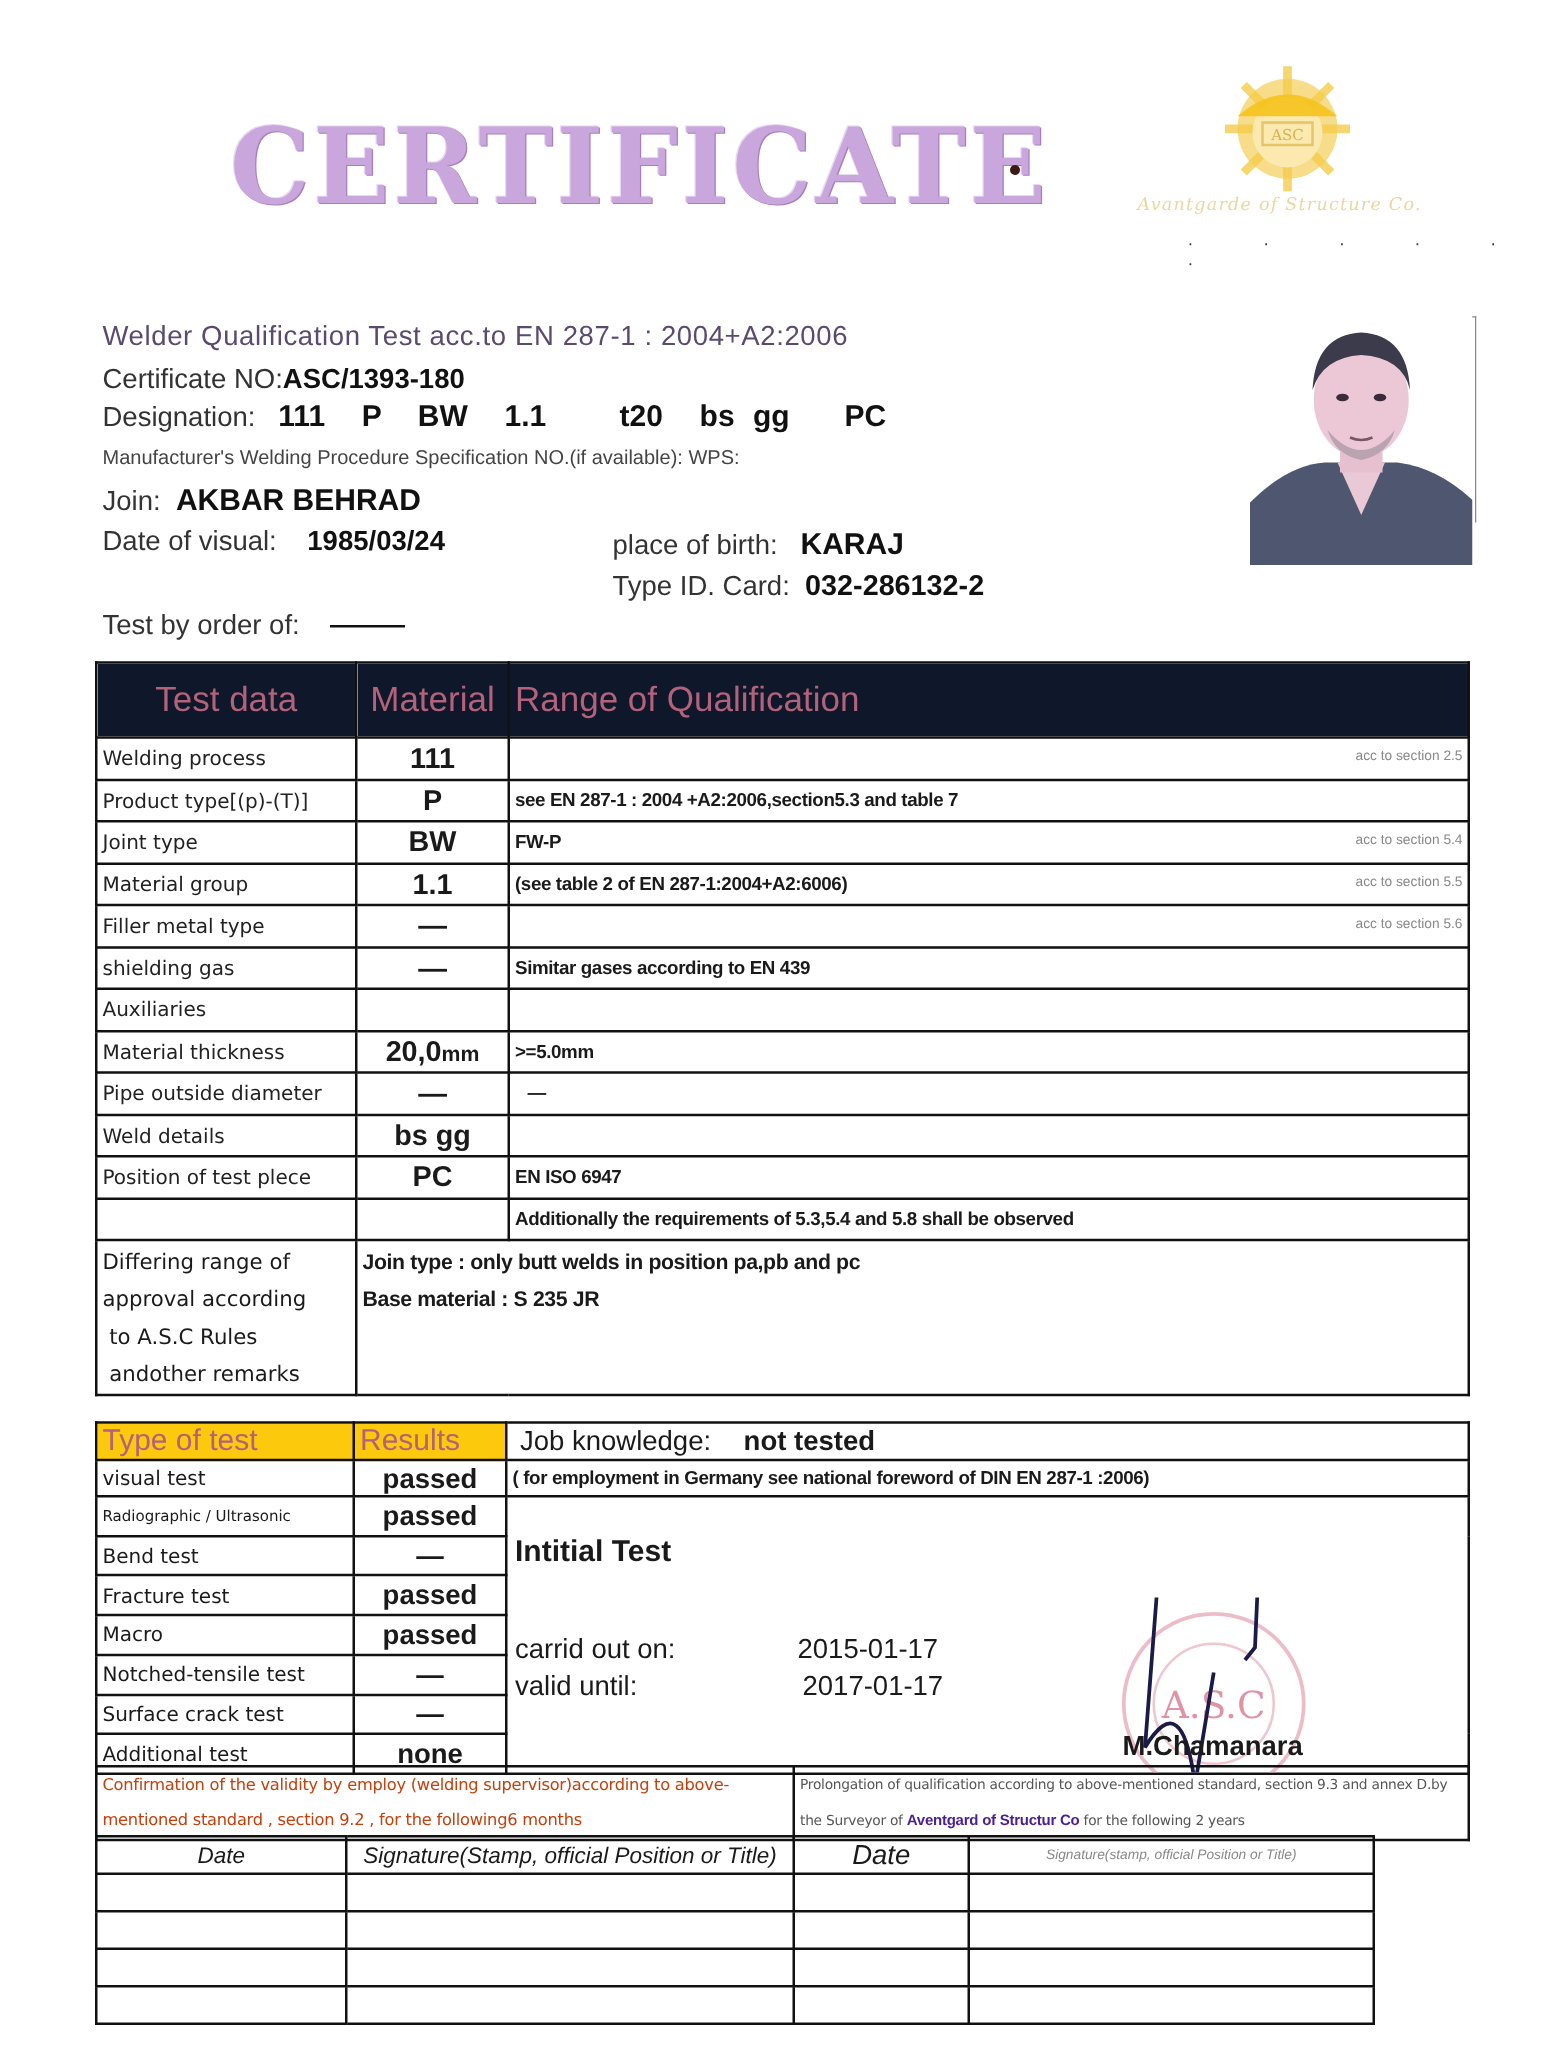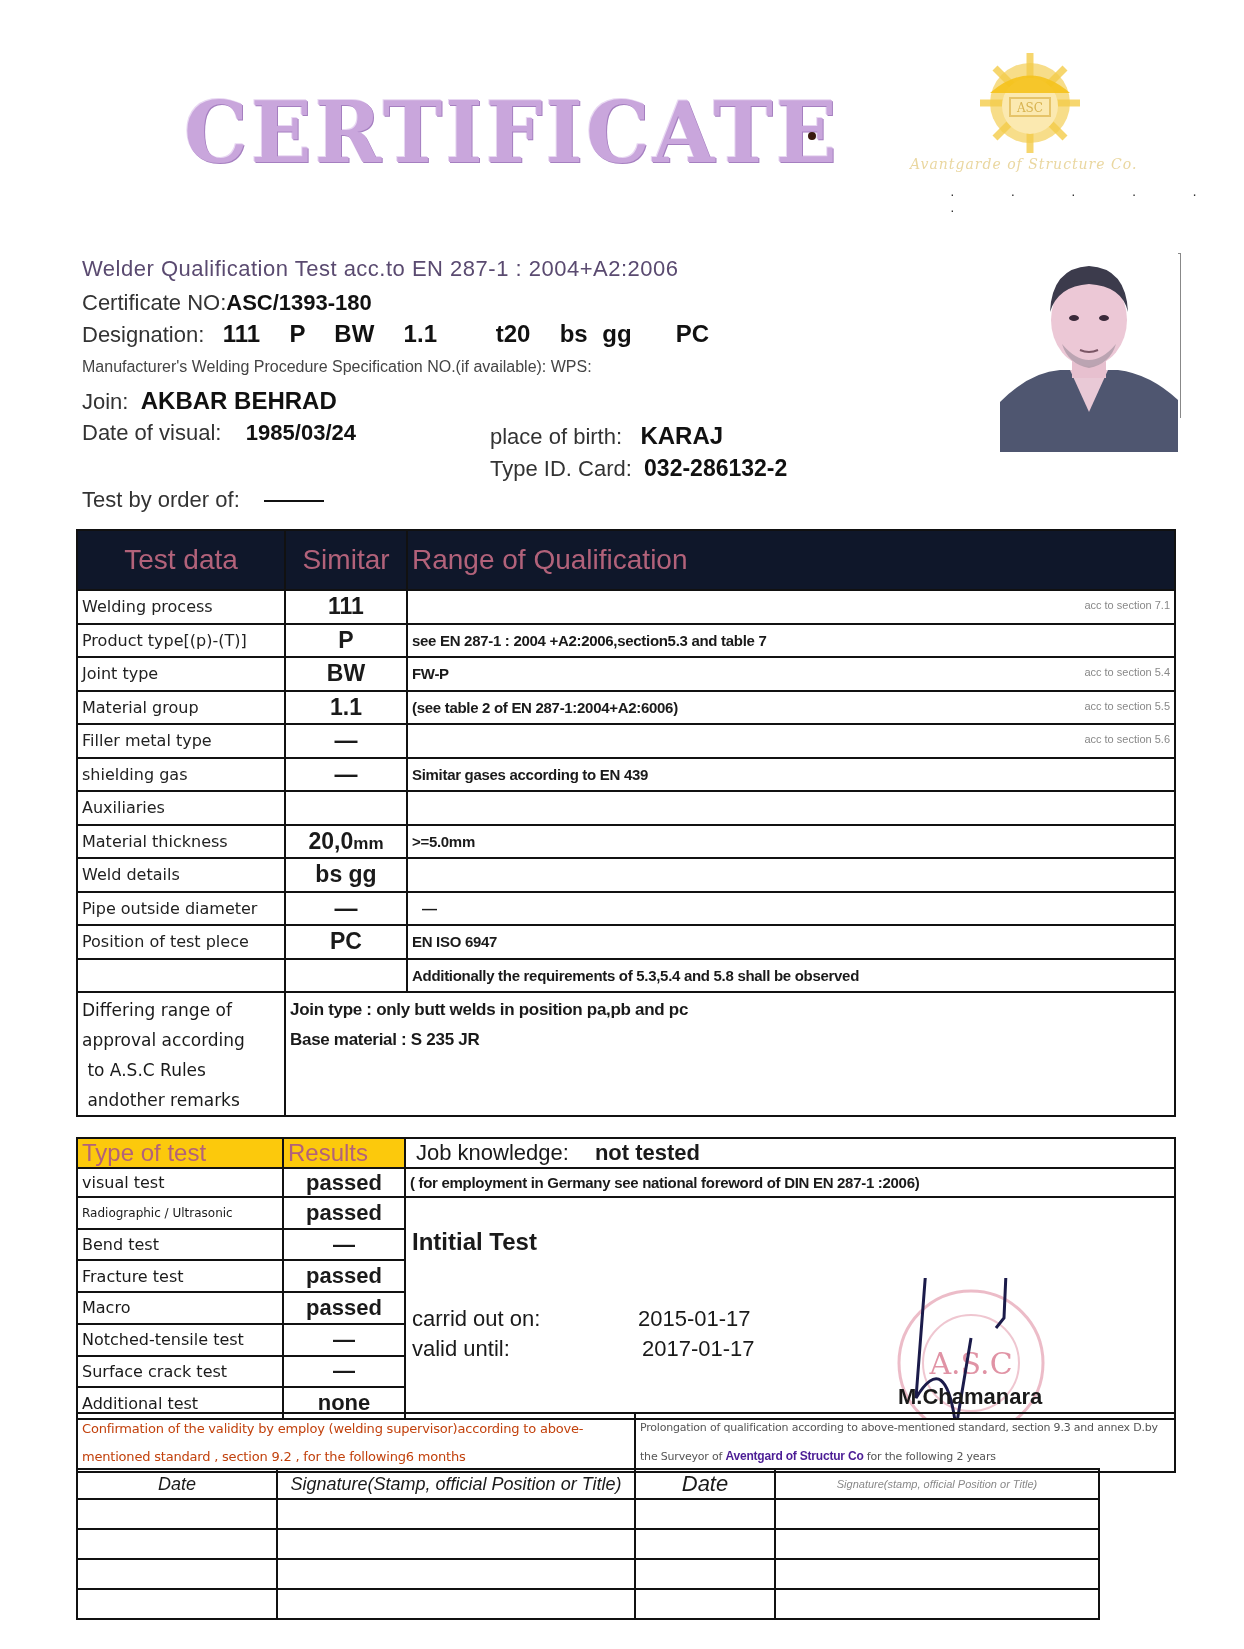--- a/index.html
+++ b/index.html
@@ -155,27 +155,27 @@
 
 <table class="main">
   <colgroup>
       <col style="width:208px">
       <col style="width:122px">
       <col>
     </colgroup>
   <tbody>
       <tr>
     <th class="hdrcell c1">Test data</th>
-    <th class="hdrcell c2">Simitar</th>
+    <th class="hdrcell c2">Material</th>
     <th class="hdrcell c3">Range of Qualification</th>
   </tr>
   <tr>
     <td class="td-label">Welding process</td>
     <td class="td-detail">111</td>
-    <td class="td-range"><span></span><span class="acc">acc to section 7.1</span></td>
+    <td class="td-range"><span></span><span class="acc">acc to section 2.5</span></td>
   </tr>
   <tr>
     <td class="td-label">Product type[(p)-(T)]</td>
     <td class="td-detail">P</td>
     <td class="td-range"><span>see EN 287-1 : 2004 +A2:2006,section5.3 and table 7</span><span class="acc"></span></td>
   </tr>
   <tr>
     <td class="td-label">Joint type</td>
     <td class="td-detail">BW</td>
     <td class="td-range"><span>FW-P</span><span class="acc">acc to section 5.4</span></td>
@@ -199,28 +199,28 @@
     <td class="td-label">Auxiliaries</td>
     <td class="td-detail"></td>
     <td class="td-range"><span></span></td>
   </tr>
   <tr>
     <td class="td-label">Material thickness</td>
     <td class="td-detail"><span>20,0</span><span class="unit">mm</span></td>
     <td class="td-range"><span>&gt;=5.0mm</span></td>
   </tr>
   <tr>
+    <td class="td-label">Pipe outside diameter</td>
+    <td class="td-detail">—</td>
+    <td class="td-range"><span style="padding-left:10px">—</span></td>
+  </tr>
+  <tr>
     <td class="td-label">Weld details</td>
     <td class="td-detail">bs gg</td>
     <td class="td-range"><span></span></td>
-  </tr>
-  <tr>
-    <td class="td-label">Pipe outside diameter</td>
-    <td class="td-detail">—</td>
-    <td class="td-range"><span style="padding-left:10px">—</span></td>
   </tr>
   <tr>
     <td class="td-label">Position of test plece</td>
     <td class="td-detail">PC</td>
     <td class="td-range"><span>EN ISO 6947</span></td>
   </tr>
   <tr>
     <td class="td-label"></td>
     <td class="td-detail"></td>
     <td class="td-range"><span>Additionally the requirements of 5.3,5.4 and 5.8 shall be observed</span></td>

